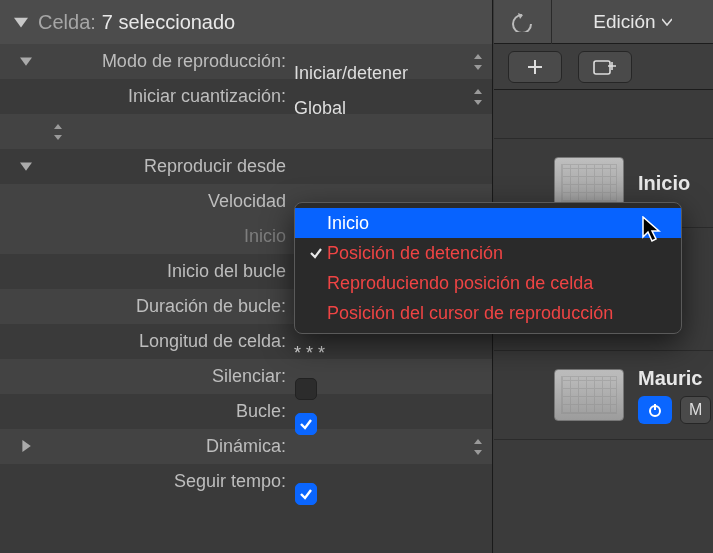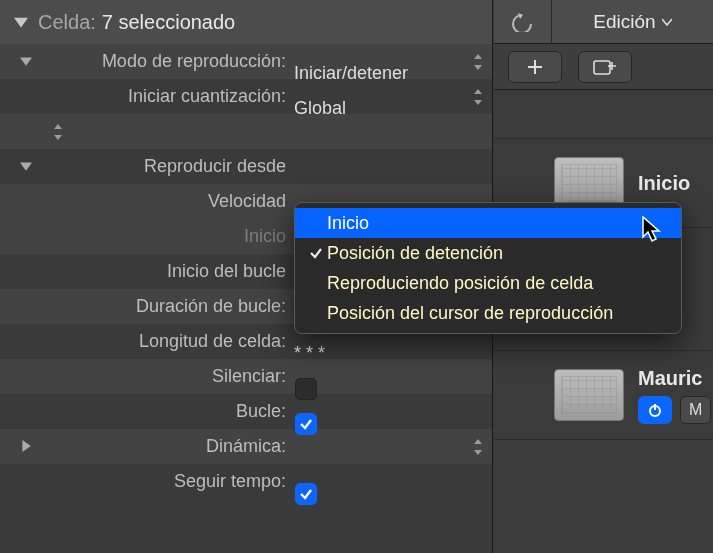--- a/index.html
+++ b/index.html
@@ -103,21 +103,21 @@
     border-radius: 8px;
     padding: 5px 0;
     box-shadow: 0 10px 30px rgba(0,0,0,.6);
     z-index: 50;
   }
   .menu-item {
     display: flex;
     align-items: center;
     height: 30px;
     padding: 0 16px 0 10px;
-    color: #fef9c3;
+    color: #ef4444;
     font-size: 18px;
   }
   .menu-item .check {
     width: 22px;
     display: flex;
     justify-content: center;
   }
   .menu-item.highlight {
     background: #0763ff;
     color: #fff;

